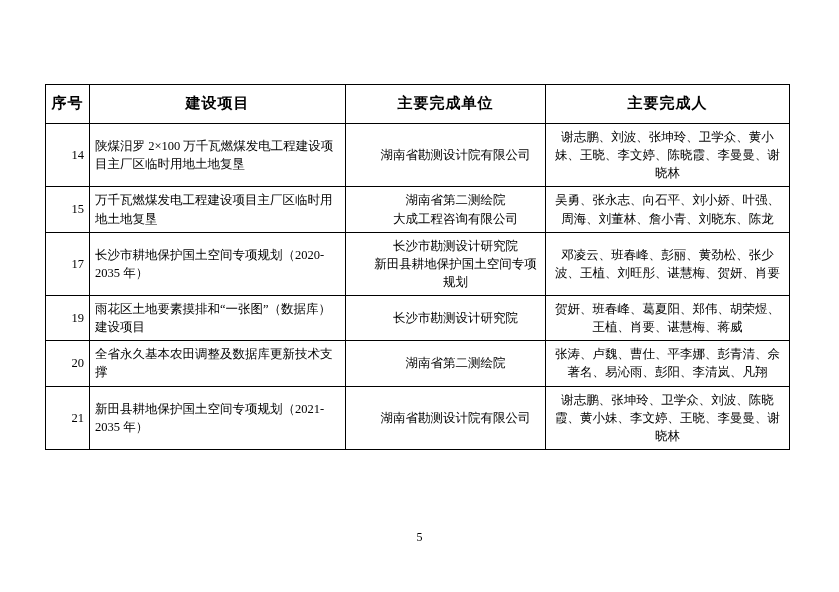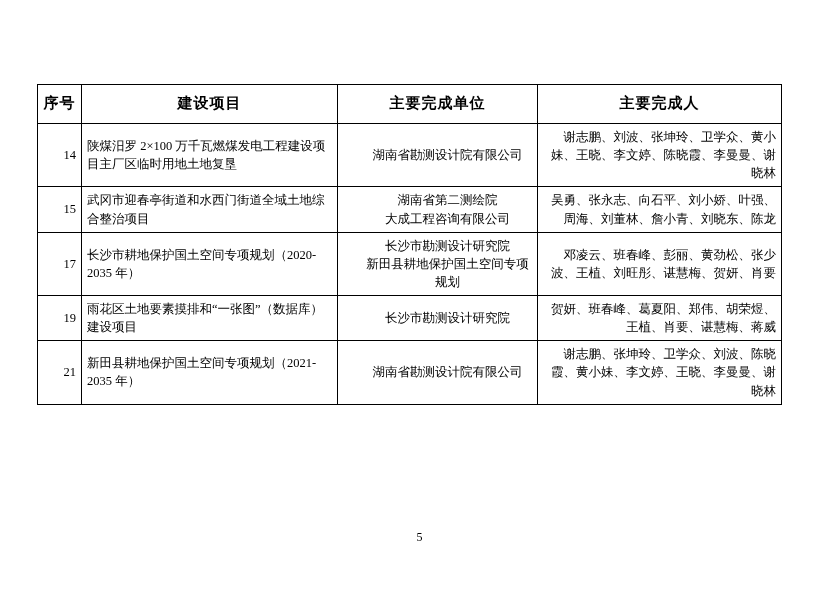--- a/index.html
+++ b/index.html
@@ -18,21 +18,21 @@
   .page {
     position: absolute;
     left: 0;
     top: 0;
     width: 839px;
     height: 592px;
     background: #ffffff;
   }
   .table-wrap {
     position: absolute;
-    left: 37px;
+    left: 45px;
     top: 84px;
     width: 744px;
   }
   table.doc-table {
     border-collapse: collapse;
     width: 744px;
     table-layout: fixed;
   }
   table.doc-table td,
   table.doc-table th {
@@ -61,21 +61,21 @@
   }
   td.cell-name {
     text-align: left;
     font-size: 12.5px;
   }
   td.cell-unit {
     text-align: center;
     font-size: 12.5px;
   }
   td.cell-people {
-    text-align: right;
+    text-align: center;
     font-size: 12.5px;
     padding-left: 8px;
   }
   .unit-line { display: block; margin-left: 20px; }
   .page-number {
     position: absolute;
     left: 0;
     top: 530px;
     width: 839px;
     text-align: center;
@@ -107,21 +107,21 @@
         <tr>
           <td class="cell-no">14</td>
           <td class="cell-name">陕煤汨罗 2×100 万千瓦燃煤发电工程建设项目主厂区临时用地土地复垦</td>
           <td class="cell-unit">
             <span class="unit-line">湖南省勘测设计院有限公司</span>
           </td>
           <td class="cell-people">谢志鹏、刘波、张坤玲、卫学众、黄小妹、王晓、李文婷、陈晓霞、李曼曼、谢晓林</td>
         </tr>
         <tr>
           <td class="cell-no">15</td>
-          <td class="cell-name">武冈市迎春亭街道和水西门街道全域土地综合整治项目</td>
+          <td class="cell-name">万千瓦燃煤发电工程建设项目主厂区临时用地土地复垦</td>
           <td class="cell-unit">
             <span class="unit-line">湖南省第二测绘院</span>
             <span class="unit-line">大成工程咨询有限公司</span>
           </td>
           <td class="cell-people">吴勇、张永志、向石平、刘小娇、叶强、周海、刘董林、詹小青、刘晓东、陈龙</td>
         </tr>
         <tr>
           <td class="cell-no">17</td>
           <td class="cell-name">长沙市耕地保护国土空间专项规划（2020-2035 年）</td>
           <td class="cell-unit">
@@ -132,20 +132,28 @@
         </tr>
         <tr>
           <td class="cell-no">19</td>
           <td class="cell-name">雨花区土地要素摸排和“一张图”（数据库）建设项目</td>
           <td class="cell-unit">
             <span class="unit-line">长沙市勘测设计研究院</span>
           </td>
           <td class="cell-people">贺妍、班春峰、葛夏阳、郑伟、胡荣煜、王植、肖要、谌慧梅、蒋威</td>
         </tr>
         <tr>
+          <td class="cell-no">20</td>
+          <td class="cell-name">全省永久基本农田调整及数据库更新技术支撑</td>
+          <td class="cell-unit">
+            <span class="unit-line">湖南省第二测绘院</span>
+          </td>
+          <td class="cell-people">张涛、卢魏、曹仕、平李娜、彭青清、佘著名、易沁雨、彭阳、李清岚、凡翔</td>
+        </tr>
+        <tr>
           <td class="cell-no">21</td>
           <td class="cell-name">新田县耕地保护国土空间专项规划（2021-2035 年）</td>
           <td class="cell-unit">
             <span class="unit-line">湖南省勘测设计院有限公司</span>
           </td>
           <td class="cell-people">谢志鹏、张坤玲、卫学众、刘波、陈晓霞、黄小妹、李文婷、王晓、李曼曼、谢晓林</td>
         </tr>
       </tbody>
     </table>
   </div>

